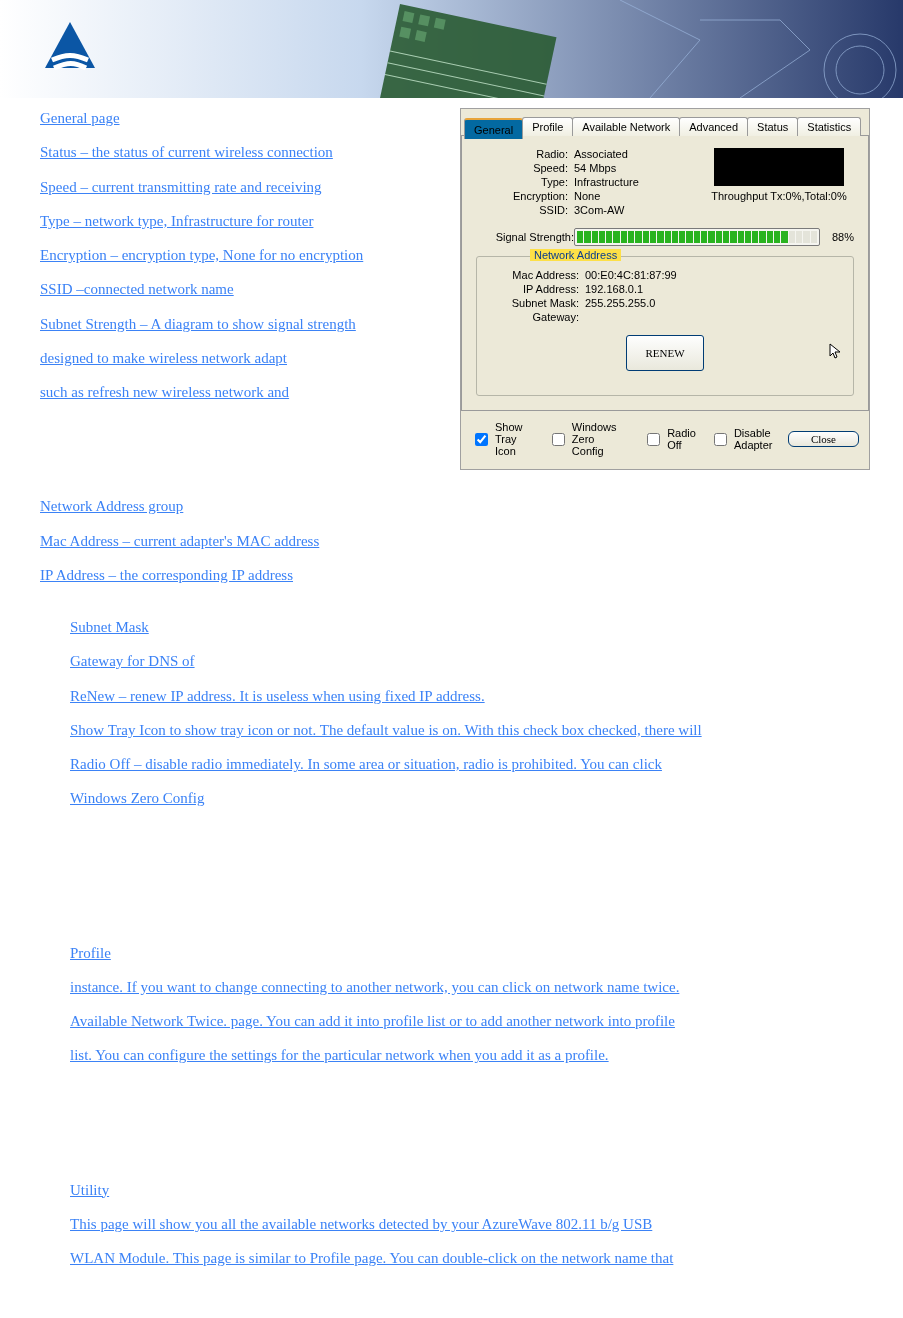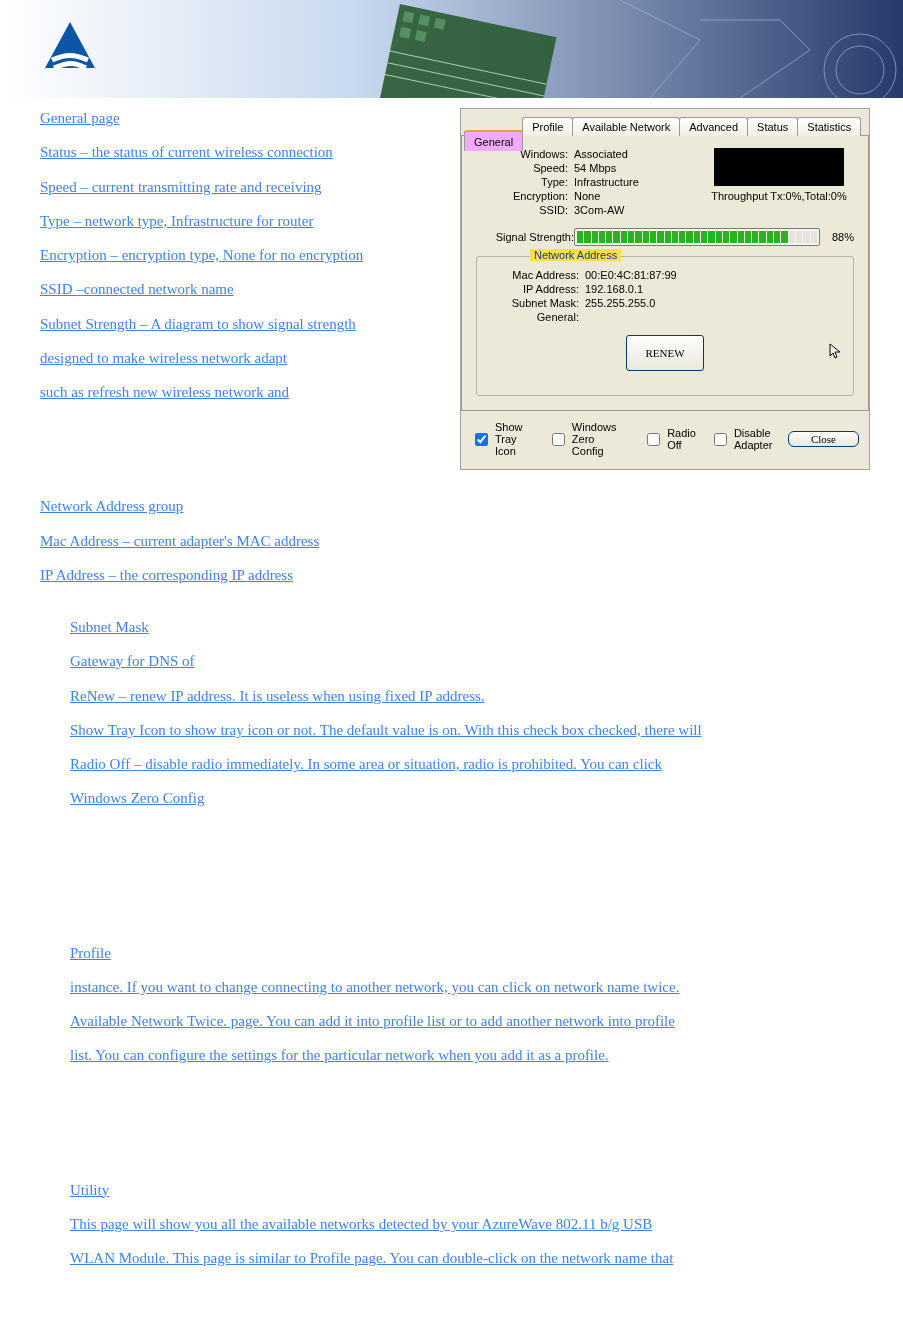--- a/index.html
+++ b/index.html
@@ -19,21 +19,21 @@
   
   .content { padding: 10px 40px 80px 40px; font-size:15px; }
   .col-left { float:left; width:380px; }
   .link-line { margin:0 0 14px 0; line-height:1.35; }
 
   
   .panel-wrap { margin-left: 420px; }
   .panel { width:410px; background:#ece9d8; border:1px solid #a0a0a0; font-family: Tahoma, Arial, sans-serif; font-size:11px; color:#000; }
   .tabbar { display:flex; align-items:flex-end; height:26px; padding:6px 3px 0 3px; background:#ece9d8; }
   .tab { border:1px solid #9a9a9a; border-bottom:none; background: linear-gradient(#fff,#f0efe2); padding:3px 9px; margin-right:-1px; border-radius:3px 3px 0 0; position:relative; top:1px; }
-  .tab.active { background:#f0abfc; border-top:2px solid #e8a43b; padding-top:4px; z-index:2; top:16px; }
+  .tab.active { background:#0369a1; border-top:2px solid #e8a43b; padding-top:4px; z-index:2; top:4px; }
   .tab-body { border:1px solid #9a9a9a; background:#ece9d8; padding:10px 14px 14px 14px; }
   .kv { display:flex; margin:2px 0; }
   .kv .k { width:98px; text-align:right; padding-right:6px; }
   .kv .v { }
   .upper { display:flex; }
   .upper .left { flex:1; }
   .upper .right { width:150px; text-align:center; padding-top:2px; }
   .blackbox { width:130px; height:38px; background:#000; margin:0 auto 4px; }
   .sig-row { display:flex; align-items:center; margin-top:10px; }
   .sig-row .k { width:98px; text-align:right; }
@@ -125,21 +125,21 @@
         <div class="tab">Profile</div>
         <div class="tab">Available Network</div>
         <div class="tab">Advanced</div>
         <div class="tab">Status</div>
         <div class="tab">Statistics</div>
       </div>
       <div class="tab-body">
         <div class="upper">
           <div class="left">
             <div class="kv">
-                <span class="k">Windows:</span>
+                <span class="k">Radio:</span>
                 <span class="v">Associated</span>
               </div>
             <div class="kv">
                 <span class="k">Speed:</span>
                 <span class="v">54 Mbps</span>
               </div>
             <div class="kv">
                 <span class="k">Type:</span>
                 <span class="v">Infrastructure</span>
               </div>
@@ -204,21 +204,21 @@
             </div>
           <div class="kv">
               <span class="k">IP Address:</span>
               <span class="v">192.168.0.1</span>
             </div>
           <div class="kv">
               <span class="k">Subnet Mask:</span>
               <span class="v">255.255.255.0</span>
             </div>
           <div class="kv">
-              <span class="k">General:</span>
+              <span class="k">Gateway:</span>
               <span class="v"></span>
             </div>
           <div class="renew-row"><button class="winbtn">RENEW</button></div>
           <span class="cursor" style="left:352px; top:86px;">
               <svg width="14" height="16" viewBox="0 0 14 16">
                 <path d="M1 1 L1 13 L4 10 L6 15 L8 14 L6 9 L11 9 Z" fill="#fff" stroke="#000" stroke-width="1"></path>
               </svg>
             </span>
         </div>
       </div>

